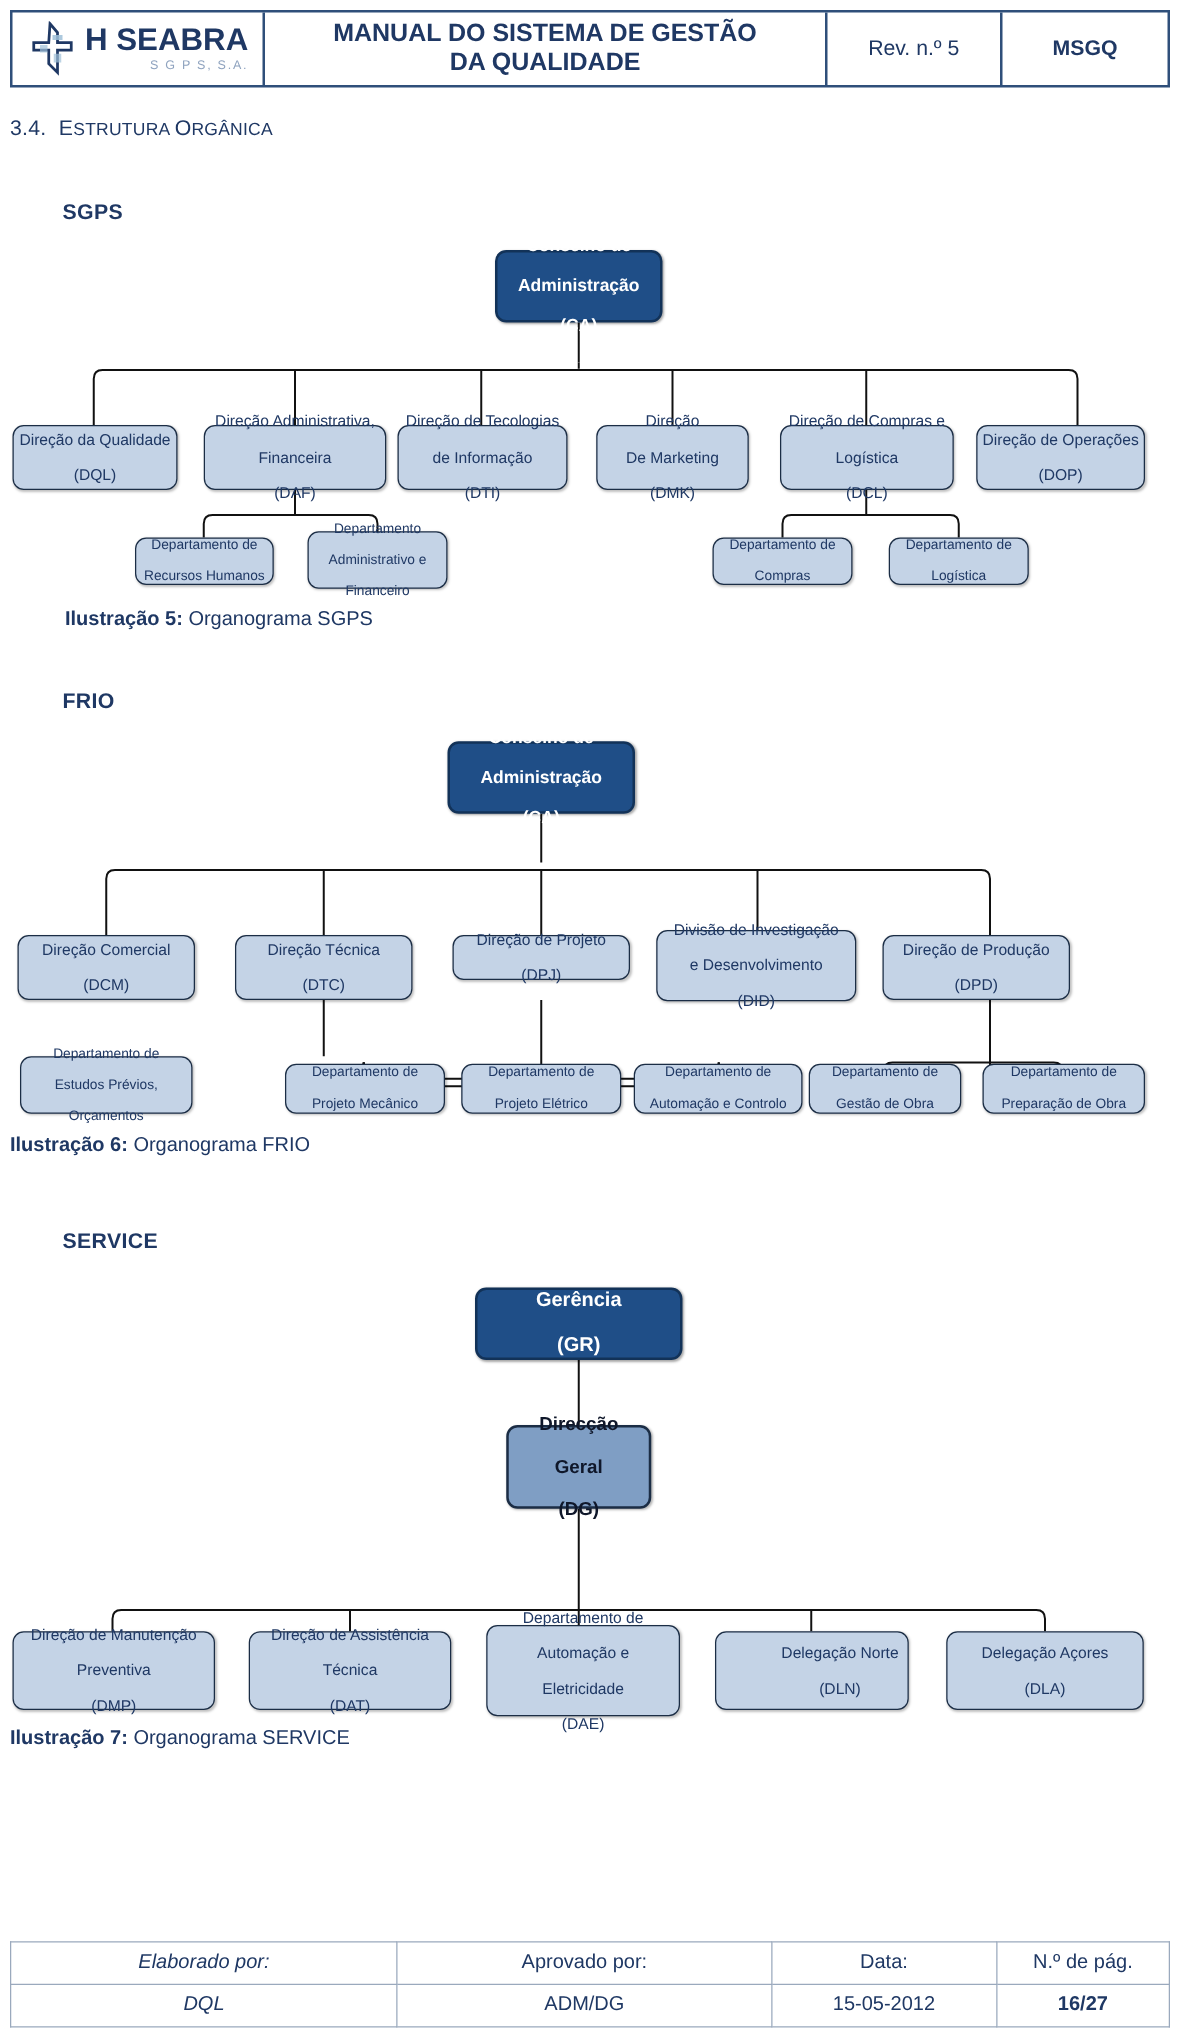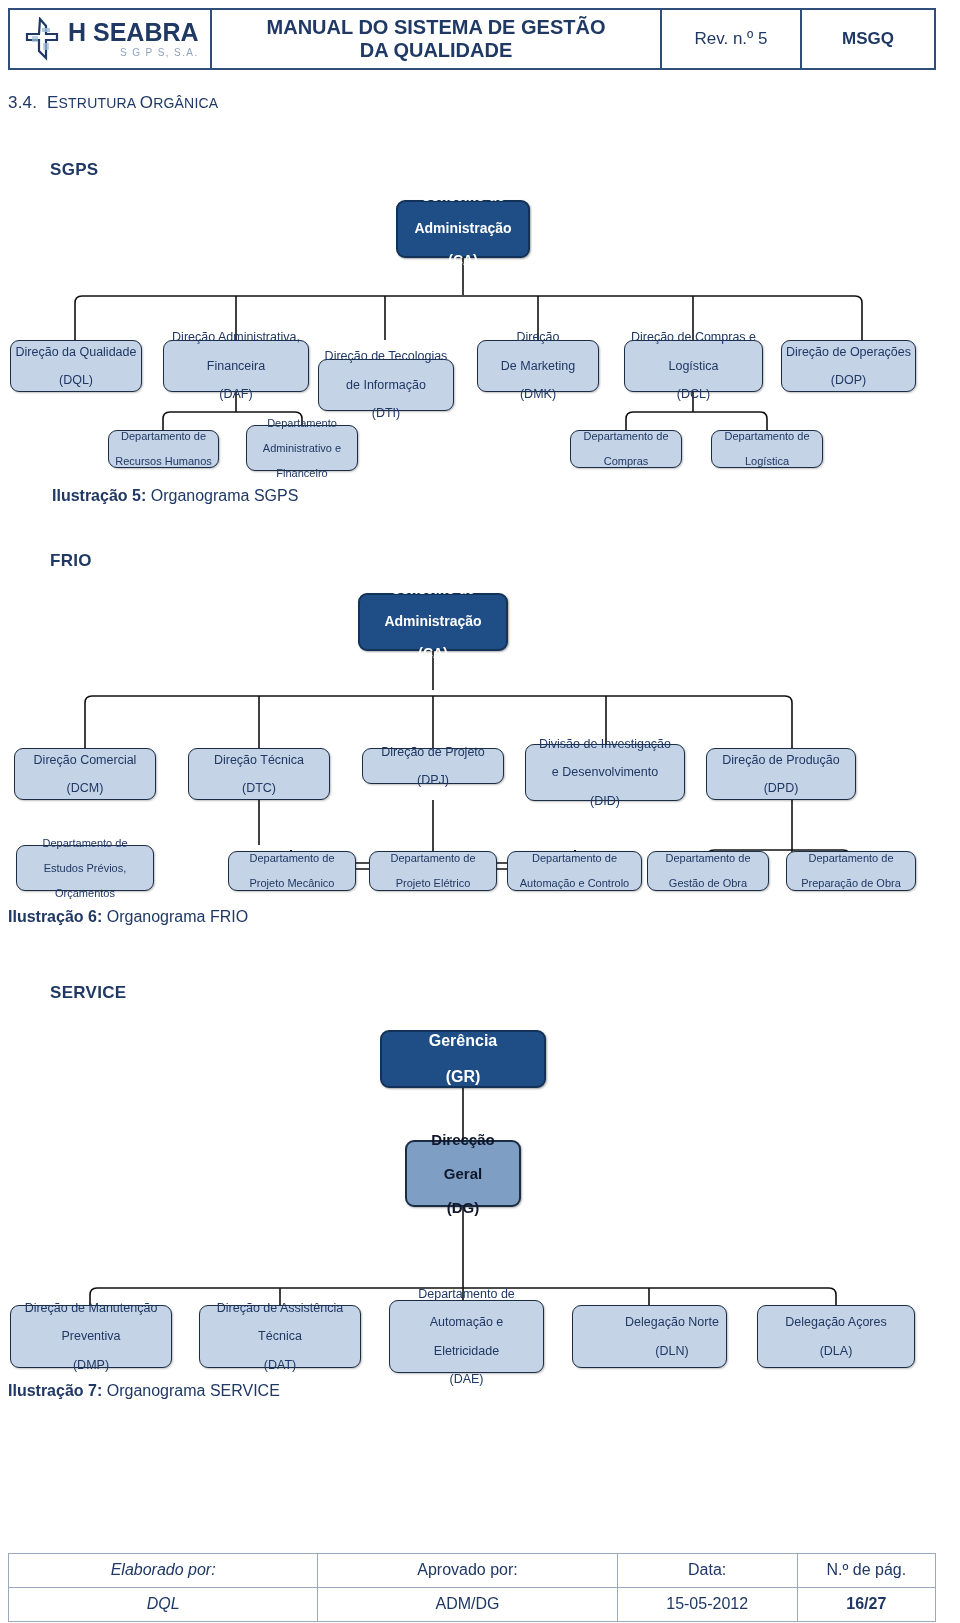--- a/index.html
+++ b/index.html
@@ -255,21 +255,21 @@
       <span>(DQL)</span>
     </span>
   </div>
   <div class="node level2" style="left:163px; top:340px; width:146px; height:52px;">
     <span>
       <span>Direção Administrativa,</span><br>
       <span>Financeira</span><br>
       <span>(DAF)</span>
     </span>
   </div>
-  <div class="node level2" style="left:318px; top:340px; width:136px; height:52px;margin-top:19px;">
+  <div class="node level2" style="left:318px; top:340px; width:136px; height:52px;">
     <span>
       <span>Direção de Tecologias</span><br>
       <span>de Informação</span><br>
       <span>(DTI)</span>
     </span>
   </div>
   <div class="node level2" style="left:477px; top:340px; width:122px; height:52px;">
     <span>
       <span>Direção</span><br>
       <span>De Marketing</span><br>

